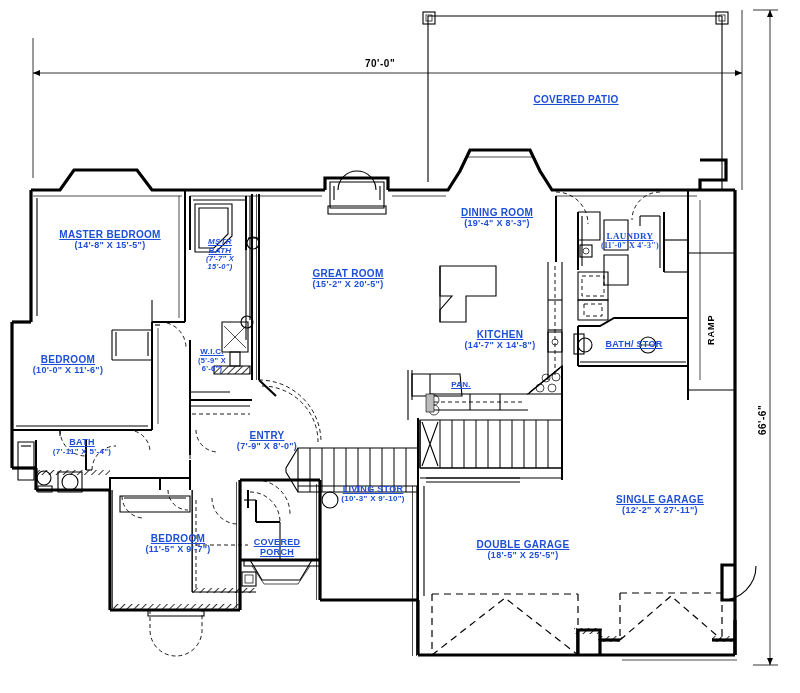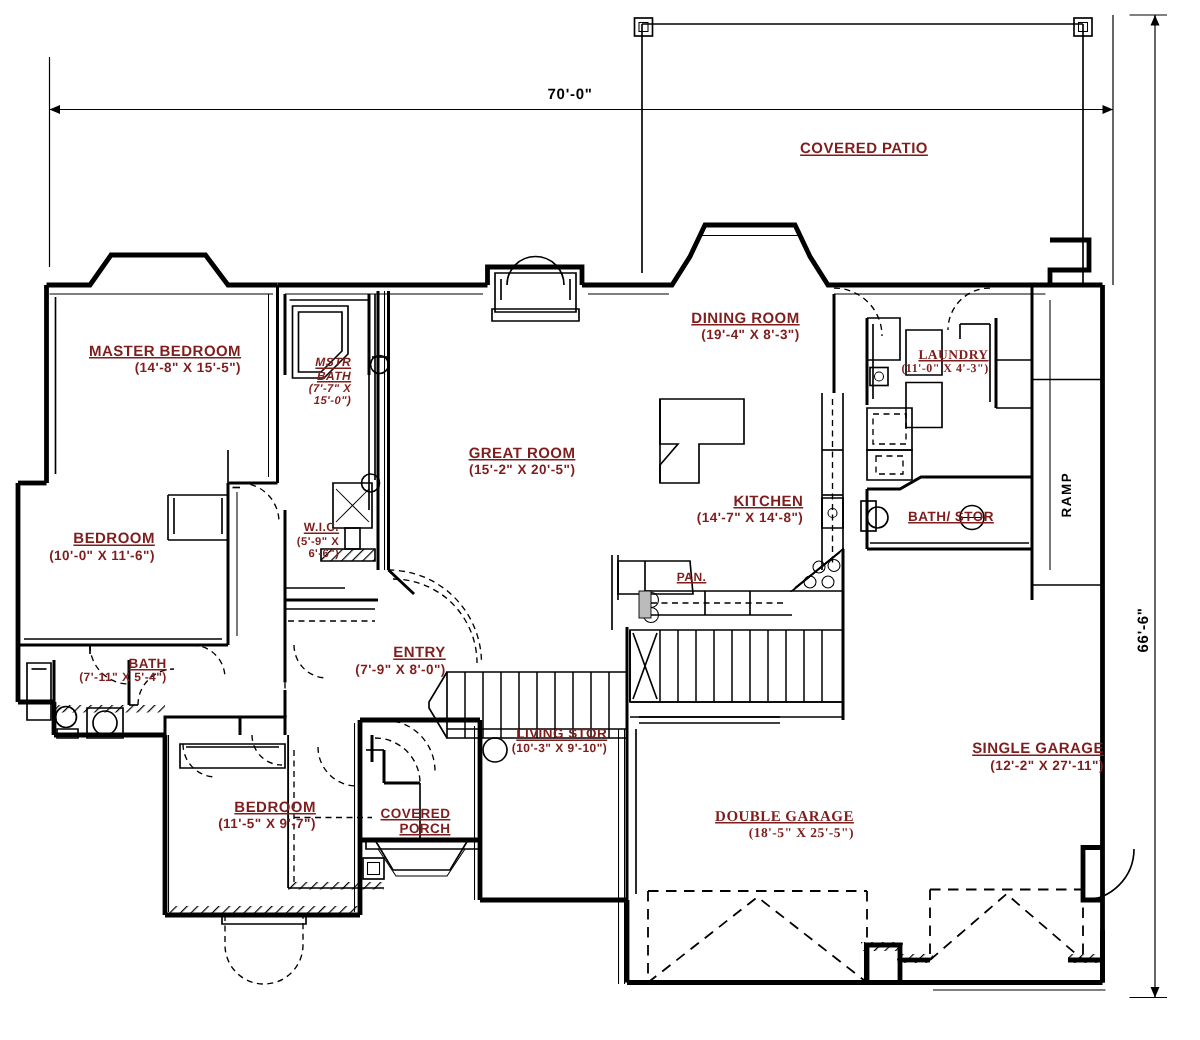--- a/index.html
+++ b/index.html
@@ -17,22 +17,22 @@
   }
   svg.layer {
     position: absolute;
     left: 0;
     top: 0;
     width: 800px;
     height: 693px;
   }
   .lbl {
     position: absolute;
-    text-align: right;
-    color: #7f1d1d;
+    text-align: center;
+    color: #1d4ed8;
     line-height: 1.08;
     white-space: nowrap;
     transform: translateX(-50%);
     letter-spacing: 0.3px;
   }
   .lbl .name {
     display: block;
     font-size: 10px;
     font-weight: 700;
     text-decoration: underline;
@@ -474,21 +474,21 @@
     <span class="dim">(14'-8" X 15'-5")</span>
   </div>
 
   <div class="lbl tiny" style="left:220px; top:238px;font-style:italic;">
     <span class="name">MSTR</span>
     <span class="name">BATH</span>
     <span class="dim">(7'-7" X</span>
     <span class="dim">15'-0")</span>
   </div>
 
-  <div class="lbl" style="left:348px; top:298px;">
+  <div class="lbl" style="left:348px; top:269px;">
     <span class="name">GREAT ROOM</span>
     <span class="dim">(15'-2" X 20'-5")</span>
   </div>
 
   <div class="lbl" style="left:497px; top:208px;">
     <span class="name">DINING ROOM</span>
     <span class="dim">(19'-4" X 8'-3")</span>
   </div>
 
   <div class="lbl small" style="left:630px; top:232px;font-family:Liberation Serif, serif;">
@@ -534,26 +534,26 @@
   <div class="lbl" style="left:178px; top:534px;">
     <span class="name">BEDROOM</span>
     <span class="dim">(11'-5" X 9'-7")</span>
   </div>
 
   <div class="lbl small" style="left:277px; top:538px;">
     <span class="name">COVERED</span>
     <span class="name">PORCH</span>
   </div>
 
-  <div class="lbl" style="left:523px; top:540px;font-family:Liberation Serif, serif;">
+  <div class="lbl" style="left:523px; top:540px;">
     <span class="name">DOUBLE GARAGE</span>
     <span class="dim">(18'-5" X 25'-5")</span>
   </div>
 
-  <div class="lbl" style="left:660px; top:495px;margin-left:32px;">
+  <div class="lbl" style="left:660px; top:495px;">
     <span class="name">SINGLE GARAGE</span>
     <span class="dim">(12'-2" X 27'-11")</span>
   </div>
 
   <div class="lbl tiny" style="left:437px; top:381px;margin-left:24px;">
     <span class="name">PAN.</span>
   </div>
 
   <div class="rampword" style="left:706px; top:345px;">RAMP</div>
 

